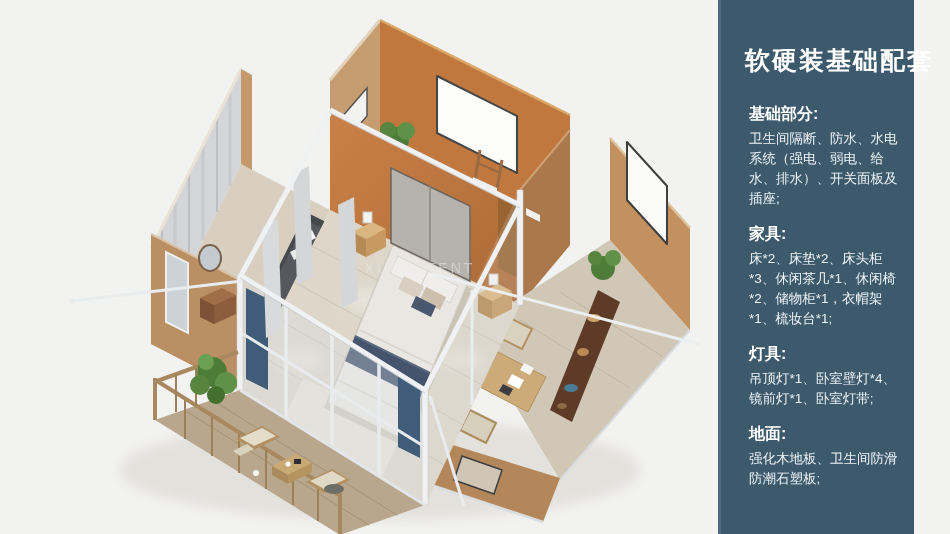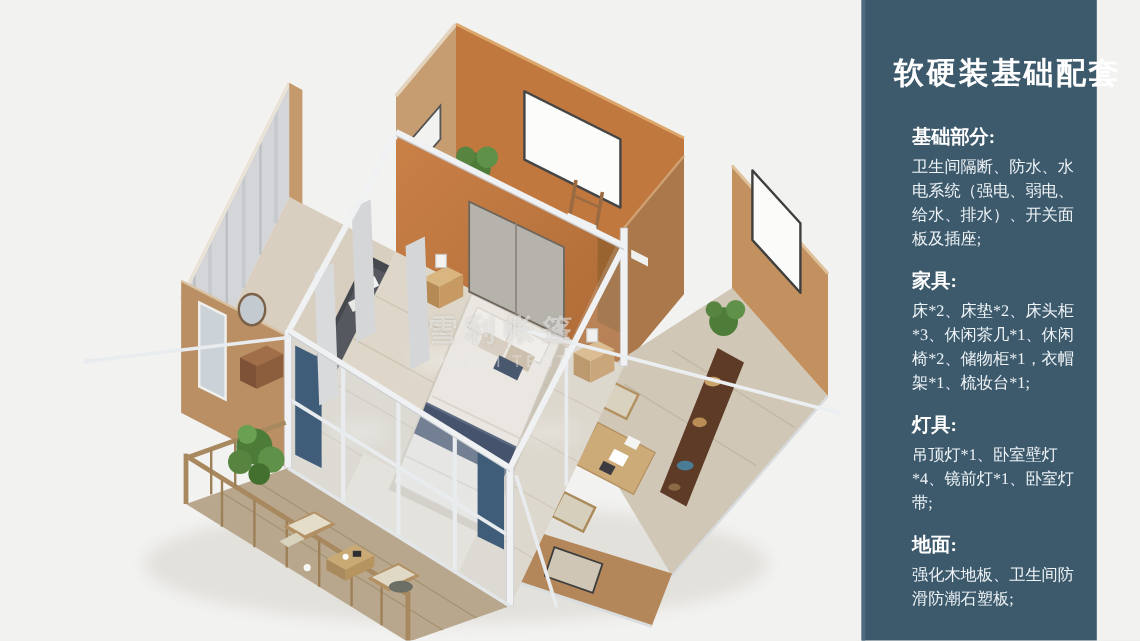--- a/index.html
+++ b/index.html
@@ -9,21 +9,21 @@
   .render-area svg{display:block;width:718px;height:534px;}
   .watermark{position:absolute;left:340px;top:258px;width:160px;text-align:center;
              color:rgba(240,240,240,0.55);pointer-events:none;}
   .wm-cn{display:block;font-size:25px;font-weight:bold;letter-spacing:7px;
          text-shadow:0 0 2px rgba(120,110,100,0.25);}
   .wm-en{display:block;font-size:14px;letter-spacing:3px;margin-top:2px;color:rgba(235,235,235,0.5);}
   .sidebar{position:absolute;left:718px;top:0;width:196px;height:534px;background:#3d5a6c;
            border-left:3px solid #4d6a80;box-sizing:border-box;
            padding:44px 14px 0 24px;color:#f4f7f9;}
   .sidebar h1{margin:0 0 27px 0;font-size:25px;font-weight:bold;letter-spacing:2px;color:#ffffff;white-space:nowrap;}
-  .sidebar section{margin:0 0 15px 15px;font-family:Liberation Serif, serif;}
+  .sidebar section{margin:0 0 15px 4px;}
   .sidebar h2{margin:0 0 4px 0;font-size:16px;font-weight:bold;color:#ffffff;}
   .sidebar p{margin:0;font-size:13.5px;line-height:20px;color:#eef3f6;}
 </style>
 </head>
 <body>
 
 <div class="stage">
 
   <div class="render-area">
     <svg viewBox="0 0 718 534">
@@ -239,21 +239,20 @@
       <g>
         <line x1="242" y1="281" x2="72" y2="301" stroke="#e9ecee" stroke-width="3"></line>
         <circle cx="72" cy="301" r="2.5" fill="#e9ecee"></circle>
         <line x1="430" y1="396" x2="464" y2="506" stroke="#e9ecee" stroke-width="3"></line>
         <line x1="432" y1="274" x2="698" y2="344" stroke="#eceff1" stroke-width="3"></line>
         <circle cx="698" cy="344" r="2.5" fill="#eceff1"></circle>
       </g>
     </svg>
 
     <div class="watermark">
-      <span class="wm-cn">雪利帐篷</span>
       <span class="wm-en">XUELI TENT</span>
     </div>
   </div>
 
   <aside class="sidebar">
     <h1>软硬装基础配套</h1>
 
     <section>
       <h2>基础部分:</h2>
       <p>卫生间隔断、防水、水电系统（强电、弱电、给水、排水）、开关面板及插座;</p>

